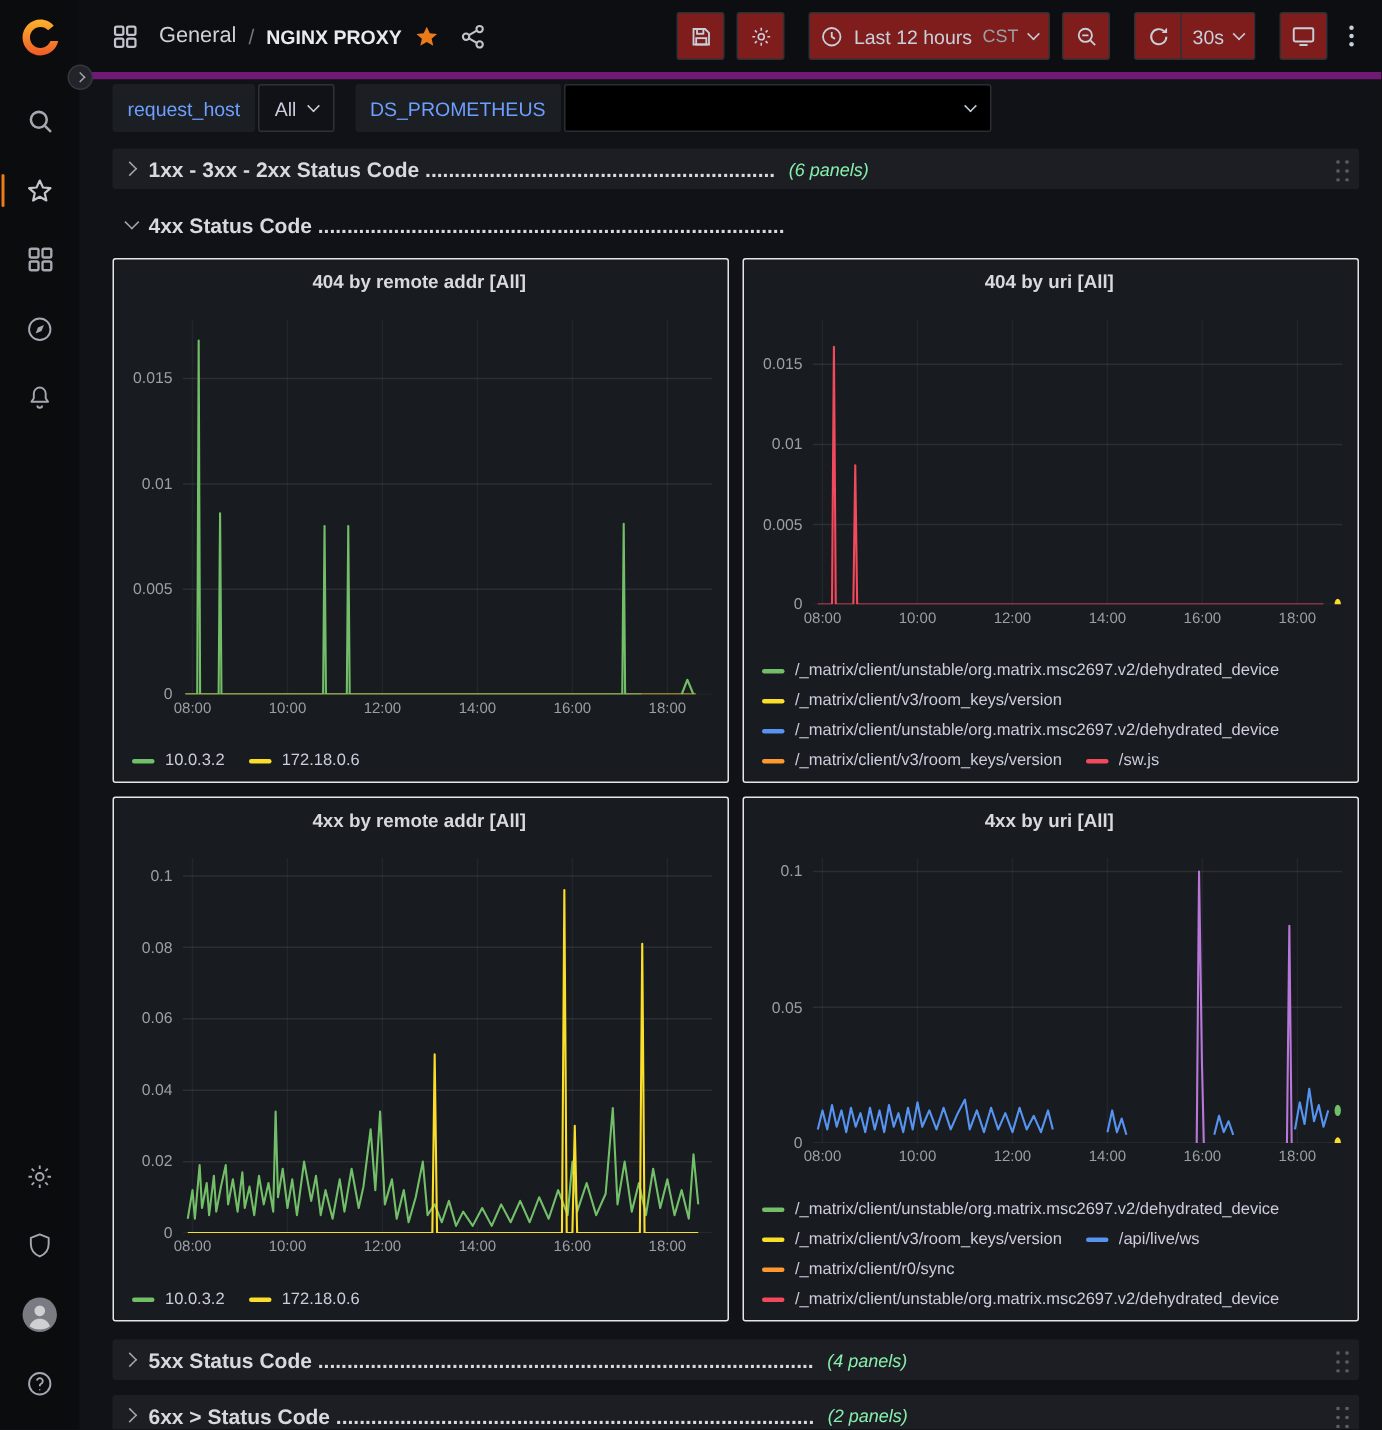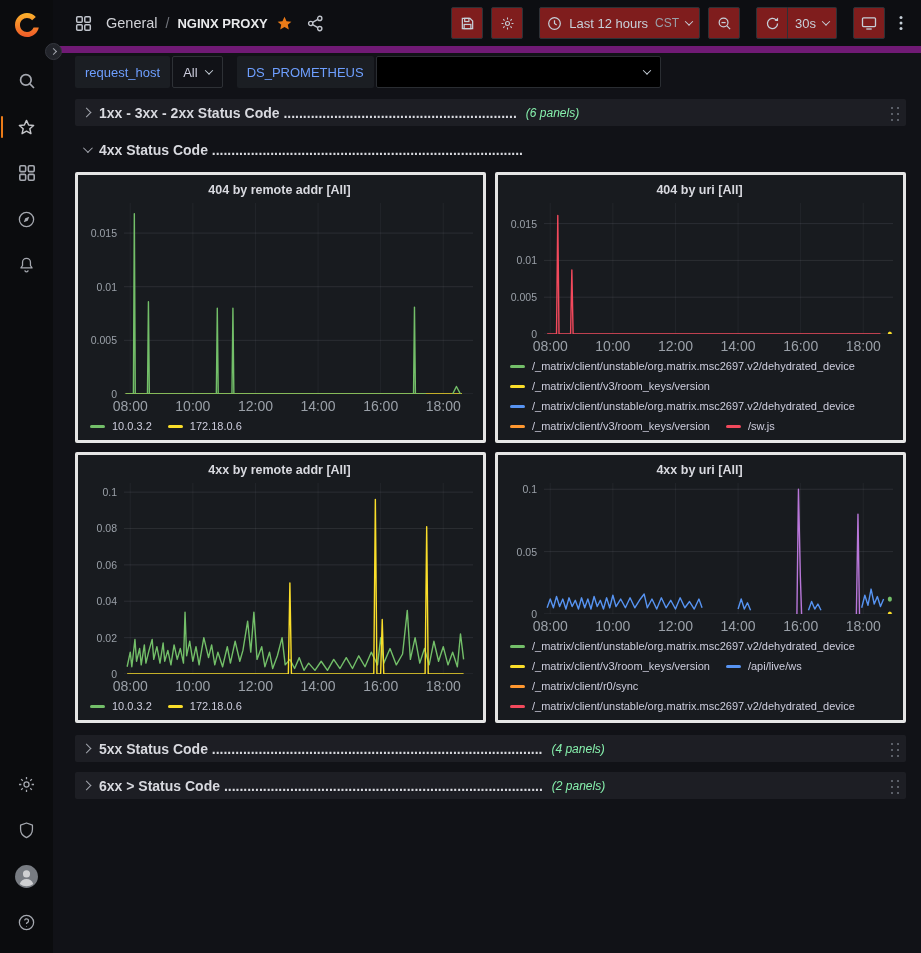--- a/index.html
+++ b/index.html
@@ -35,21 +35,21 @@
     background:#22242a; border:1px solid #35383f; color:#c7d0d9;
     display:flex; align-items:center; justify-content:center; cursor:pointer; padding:0;
   }
 
   
   .main { flex:1; display:flex; flex-direction:column; min-width:0; }
 
   .topnav {
     height:53px; flex:0 0 53px; background:#0d0e12;
     display:flex; align-items:center; padding:0 14px 0 18px;
-    border-bottom:7px solid #701a75;
+    border-bottom:5px solid #701a75;
   }
   .crumb { display:flex; align-items:center; gap:8px; }
   .crumb-section { color:#d0d1d6; font-size:14.5px; }
   .crumb-sep { color:#73767d; font-size:14px; }
   .crumb-title { color:#e9eaec; font-size:13px; font-weight:700; }
   .icon-btn {
     background:none; border:none; padding:4px; cursor:pointer; display:inline-flex;
     align-items:center; justify-content:center; color:#aeb4bc;
   }
   .nav-right { margin-left:auto; display:flex; align-items:center; }
@@ -109,37 +109,37 @@
           border-right:1.7px solid #a2a5ad; border-bottom:1.7px solid #a2a5ad; }
   .chev.right { transform:rotate(-45deg); }
   .chev.down  { transform:rotate(45deg) translateY(-2px); }
   .chev.tiny  { width:5px; height:5px; border-width:1.4px; }
 
   
   .panel-grid {
     display:grid; grid-template-columns:1fr 1fr; gap:9px; margin-bottom:12px;
   }
   .panel {
-    height:271px; background:#181b1f; border:3px solid #e5e5e5; border-radius:2px;
-    display:flex; flex-direction:column; overflow:hidden; padding:5px 10px 4px 8px;
+    height:350px; background:#181b1f; border:1px solid #e5e5e5; border-radius:2px;
+    display:flex; flex-direction:column; overflow:hidden; padding:5px 10px 4px 8px;gap:12px;
   }
   .panel-title {
     margin:3px 0 6px; text-align:center; font-size:12.5px; font-weight:600;
     color:#d8d9df; cursor:pointer;
   }
   .panel-body { flex:1; display:flex; min-height:70px; }
   .y-axis { width:38px; flex:0 0 38px; position:relative; margin-bottom:18px; }
   .y-axis span { position:absolute; right:7px; transform:translateY(-50%);
                  font-size:10.5px; color:#9aa0a8; white-space:nowrap; }
   .plot-col { flex:1; display:flex; flex-direction:column; min-width:0; }
   .plot-area { flex:1; position:relative; overflow:hidden; min-height:50px; }
   .plot-area svg { position:absolute; inset:0; width:100%; height:100%; display:block; }
   .x-axis { height:18px; flex:0 0 18px; position:relative; }
   .x-axis span { position:absolute; top:4px; transform:translateX(-50%);
-                 font-size:14px; color:#9aa0a8; white-space:nowrap; }
+                 font-size:10px; color:#9aa0a8; white-space:nowrap; }
   .legend {
     flex:0 0 auto; display:flex; flex-wrap:wrap; align-items:flex-end;
     column-gap:16px; padding:4px 2px 0 4px; overflow:hidden;
   }
   .legend-item { display:flex; align-items:center; gap:7px; height:20px;
                  max-width:100%; overflow:hidden; cursor:pointer; }
   .swatch { width:15px; height:3px; border-radius:2px; flex:0 0 15px; }
   .legend-label { font-size:11px; color:#ccccdc; white-space:nowrap; overflow:hidden; }
 
   svg.ic { display:block; }

